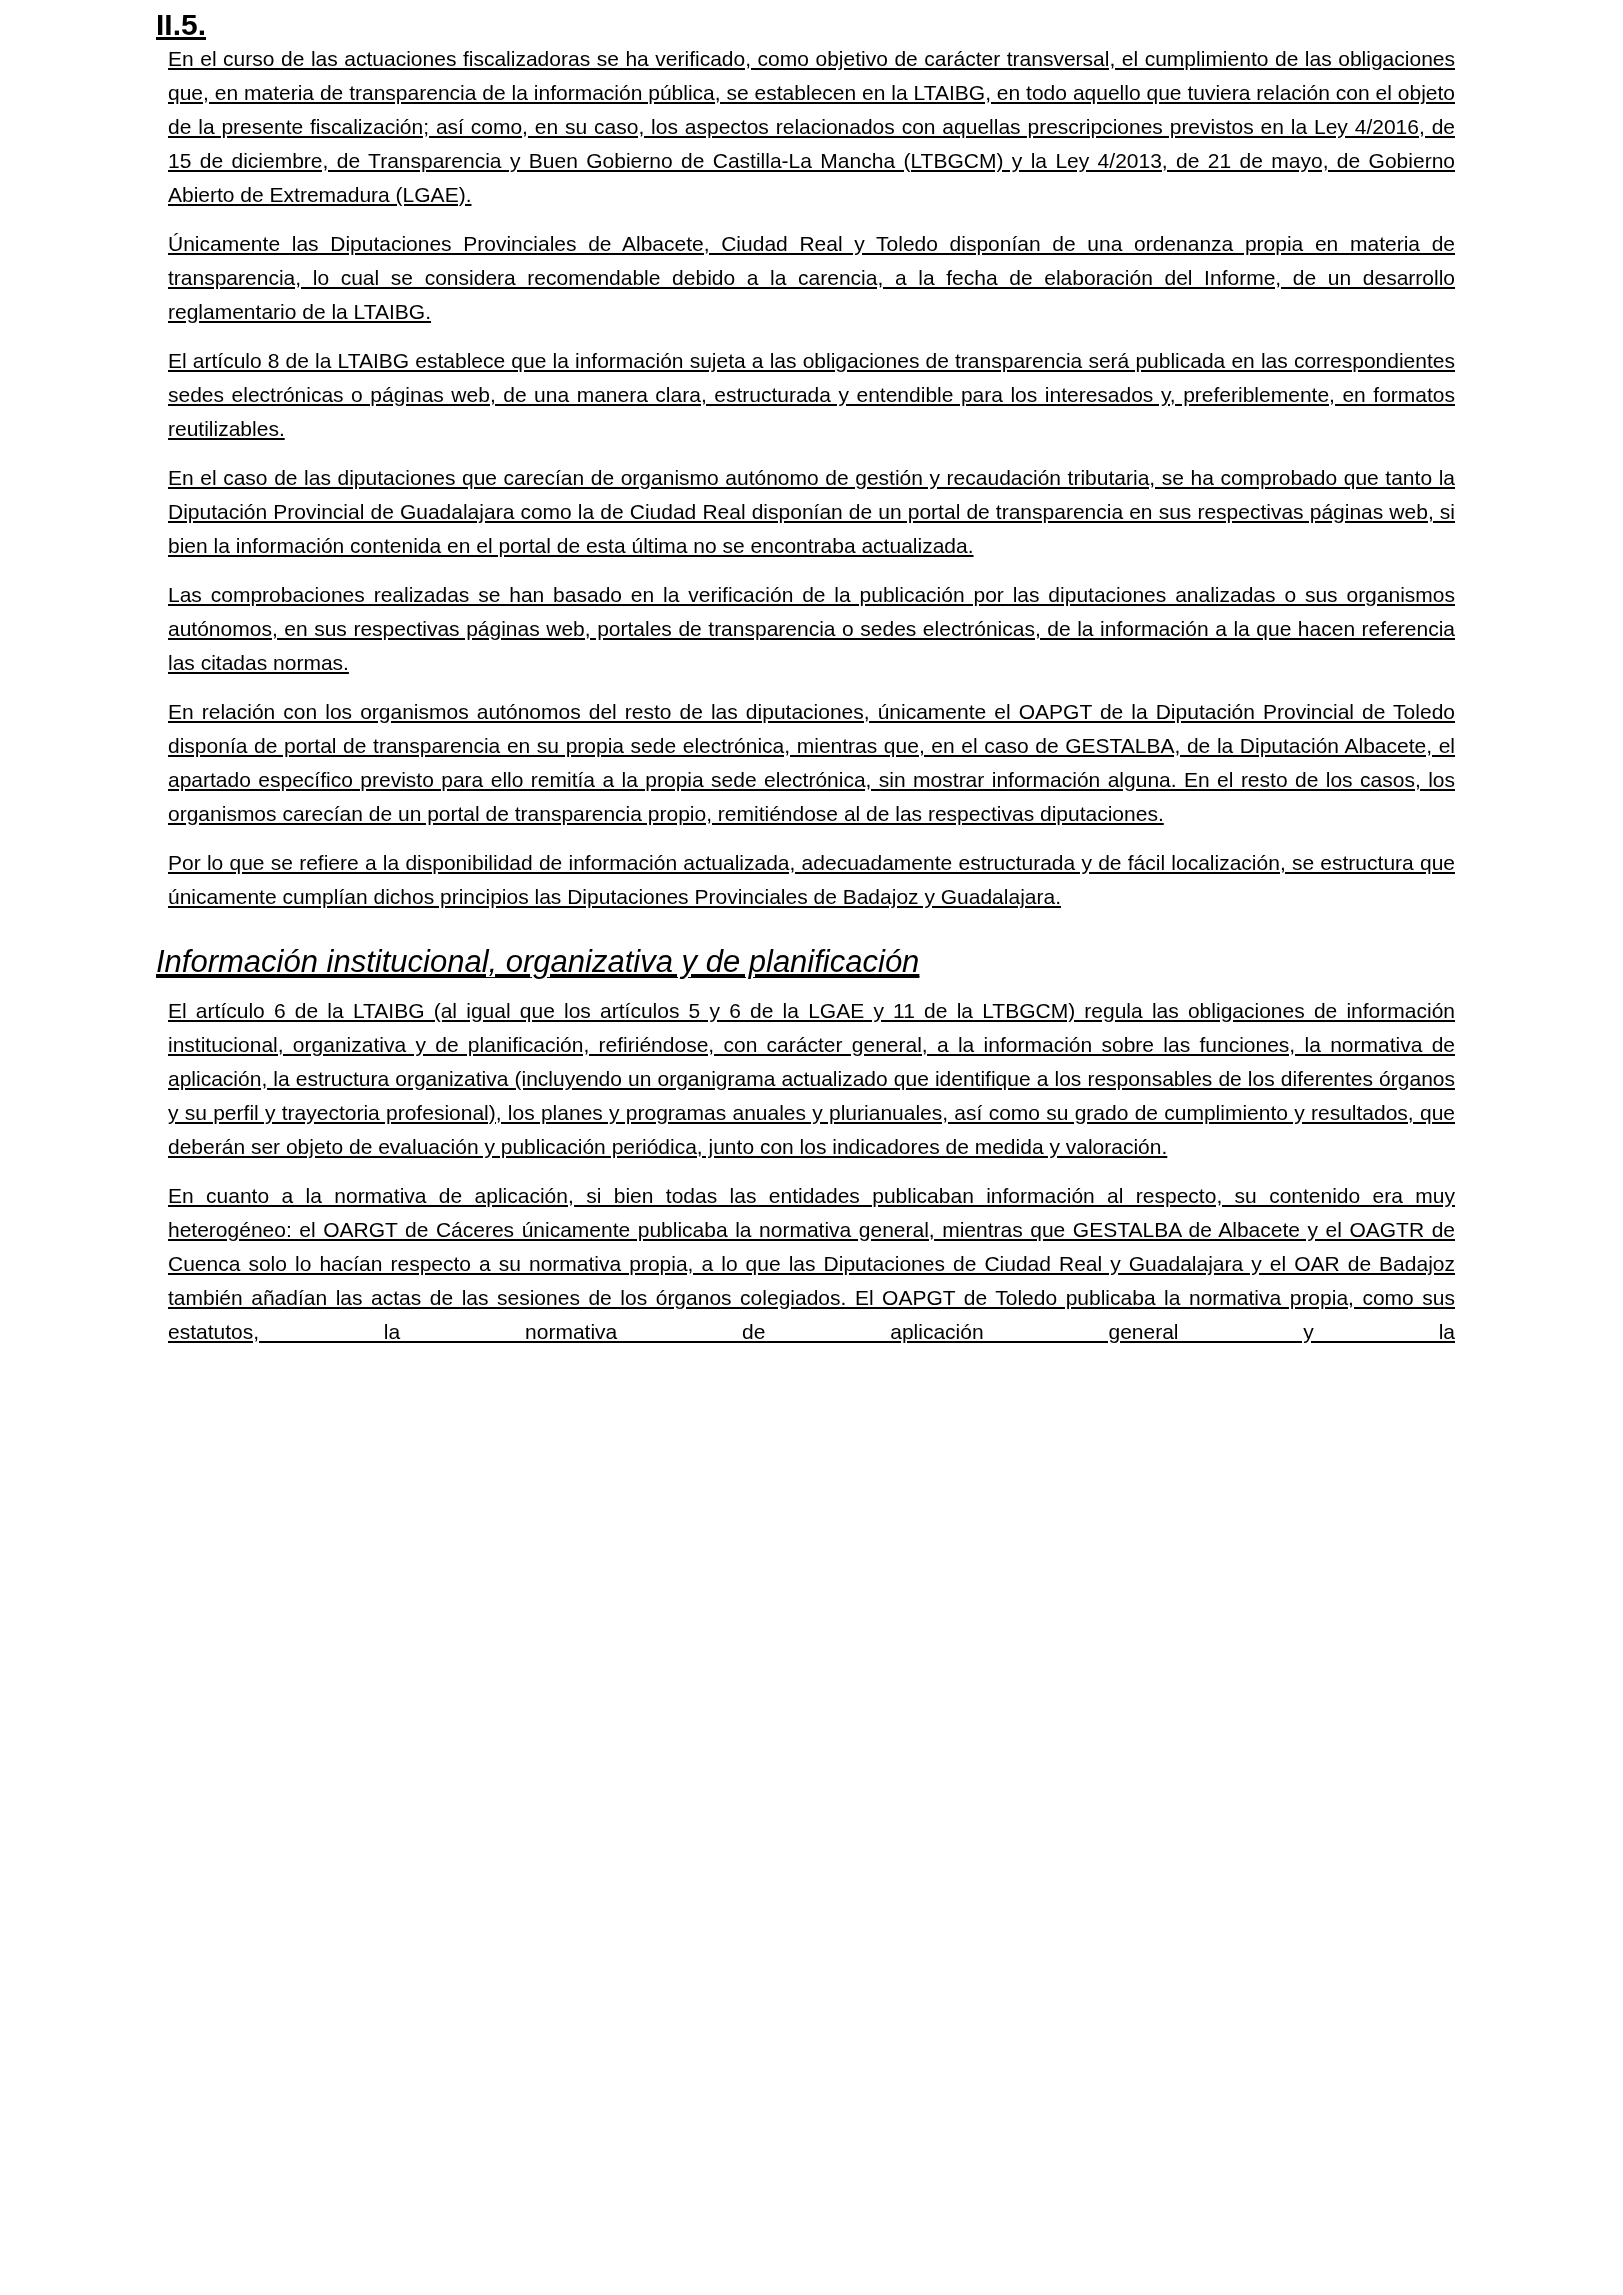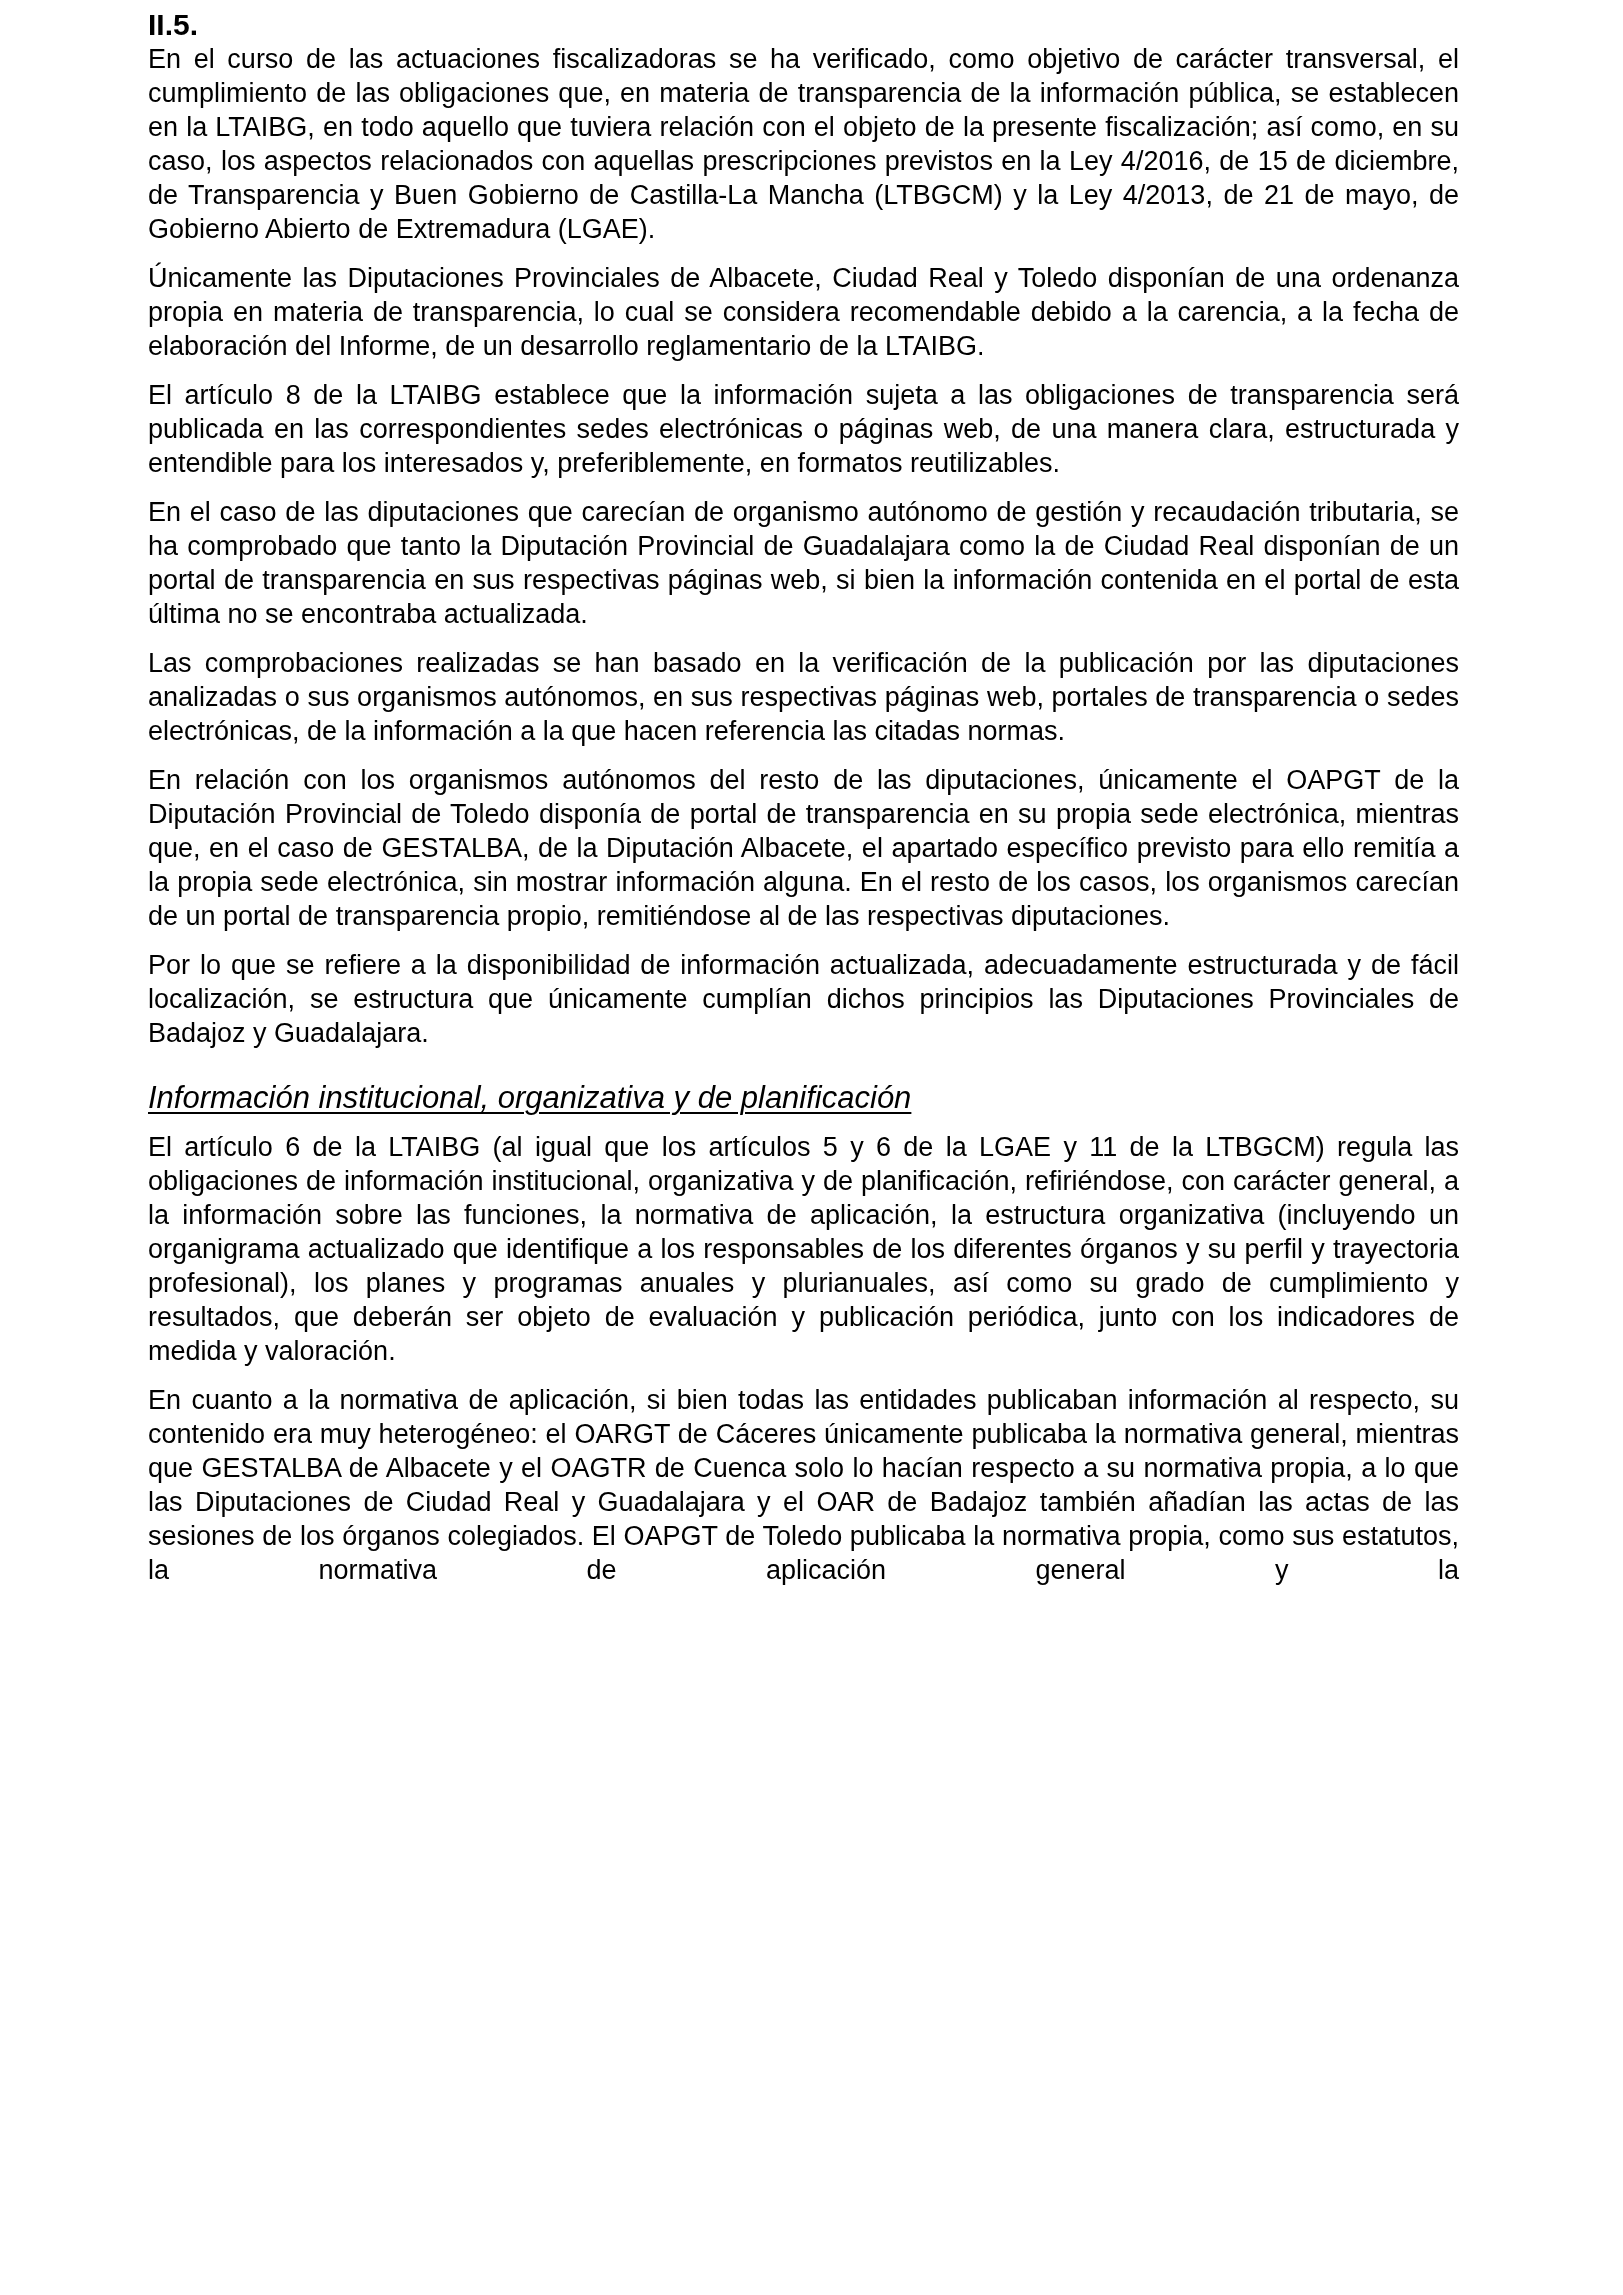--- a/index.html
+++ b/index.html
@@ -10,47 +10,48 @@
     body {
       width: 1623px;
       height: 2295px;
       position: relative;
       overflow: hidden;
       font-family: "Liberation Sans", sans-serif;
       color: #000000;
     }
     .page {
       position: absolute;
-      left: 148px;
+      left: 156px;
       top: 0;
       width: 1311px;
+      text-decoration: underline;
     }
     .section-heading {
       margin: 0;
       padding-top: 6.6px;
       font-size: 30px;
       font-weight: bold;
       line-height: 35px;
       height: 35px;
       white-space: nowrap;
       display: flex;
       align-items: baseline;
     }
     .section-number {
       display: inline-block;
       width: 73px;
     }
     .section-title {
       display: inline-block;
     }
     .body-text {
-      font-size: 27px;
+      font-size: 21px;
       line-height: 34px;
       text-align: justify;
-      margin: 0;
+      margin: 12px;
     }
     .first-para {
       margin-top: 38px;
     }
     .para {
       margin-top: 0;
       margin-bottom: 15px;
     }
     .subheading {
       font-size: 31px;

